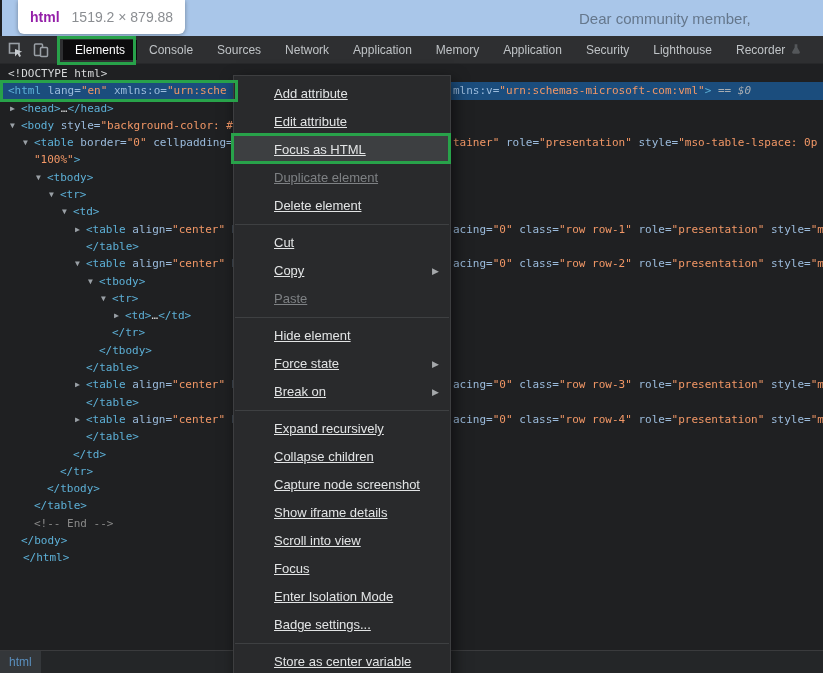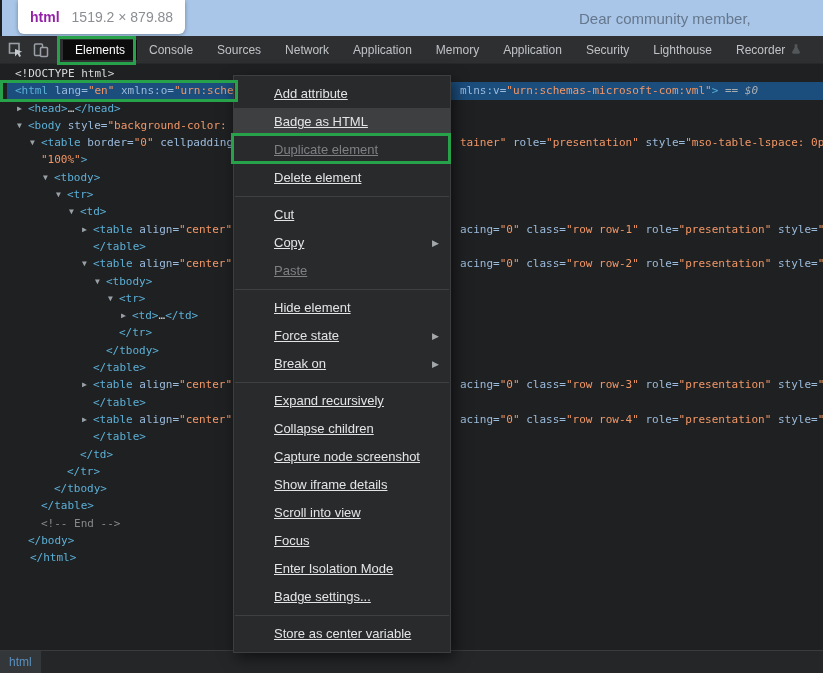--- a/index.html
+++ b/index.html
@@ -23,21 +23,21 @@
           display:flex;align-items:center;border-bottom:1px solid #27282a;box-sizing:border-box;}
   .toolicon{width:18px;height:18px;margin-left:7px;display:flex;align-items:center;justify-content:center;flex:none;}
   .tab-sep{width:1px;height:17px;background:#47484a;margin:0 4px 0 8px;flex:none;}
   .tab{height:20px;line-height:28px;padding:0 12px;font-size:12px;color:#bfc3c6;white-space:nowrap;
        display:flex;align-items:center;gap:5px;flex:none;}
   .tab.selected{background:#0c0c0d;color:#ffffff;}
 
   
   .tree{position:absolute;top:64px;left:0;right:0;bottom:23px;background:#1f2022;
         font-family:"DejaVu Sans Mono",monospace;font-size:11px;padding-top:1px;z-index:1;overflow:hidden;}
-  .trow{position:relative;height:17.3px;line-height:17.3px;white-space:pre;color:#e8eaed;margin-left:7px;}
+  .trow{position:relative;height:17.3px;line-height:17.3px;white-space:pre;color:#e8eaed;}
   .trow.sel{background:var(--c-sel);}
   .arrow{position:absolute;top:0;font-size:8px;color:#9aa0a6;line-height:17.3px;}
   .rightseg{position:absolute;left:453px;top:0;white-space:pre;}
   .seg-tag{color:var(--c-tag);}
   .seg-attr{color:var(--c-attr);}
   .seg-val{color:var(--c-val);}
   .seg-plain{color:#d7d9da;}
   .seg-comment{color:var(--c-comment);}
   .seg-meta{color:#a8adb2;font-style:italic;}
 
@@ -161,21 +161,22 @@
       <div class="trow" style="padding-left: 21px;"><span class="seg-tag">&lt;/body&gt;</span></div>
       <div class="trow" style="padding-left: 23px;"><span class="seg-tag">&lt;/html&gt;</span></div>
     </div>
 
   <div class="statusbar">
     <span class="crumb">html</span>
   </div>
 
   <div class="menu" id="menu">
       <div class="mitem"><span>Add attribute</span></div>
-      <div class="mitem highlighted"><span>Badge as HTML</span></div>
+      <div class="mitem"><span>Edit attribute</span></div>
+      <div class="mitem highlighted"><span>Focus as HTML</span></div>
       <div class="mitem disabled"><span>Duplicate element</span></div>
       <div class="mitem"><span>Delete element</span></div>
       <div class="msep"></div>
       <div class="mitem"><span>Cut</span></div>
       <div class="mitem"><span>Copy</span><span class="sub">▶</span></div>
       <div class="mitem disabled"><span>Paste</span></div>
       <div class="msep"></div>
       <div class="mitem"><span>Hide element</span></div>
       <div class="mitem"><span>Force state</span><span class="sub">▶</span></div>
       <div class="mitem"><span>Break on</span><span class="sub">▶</span></div>

